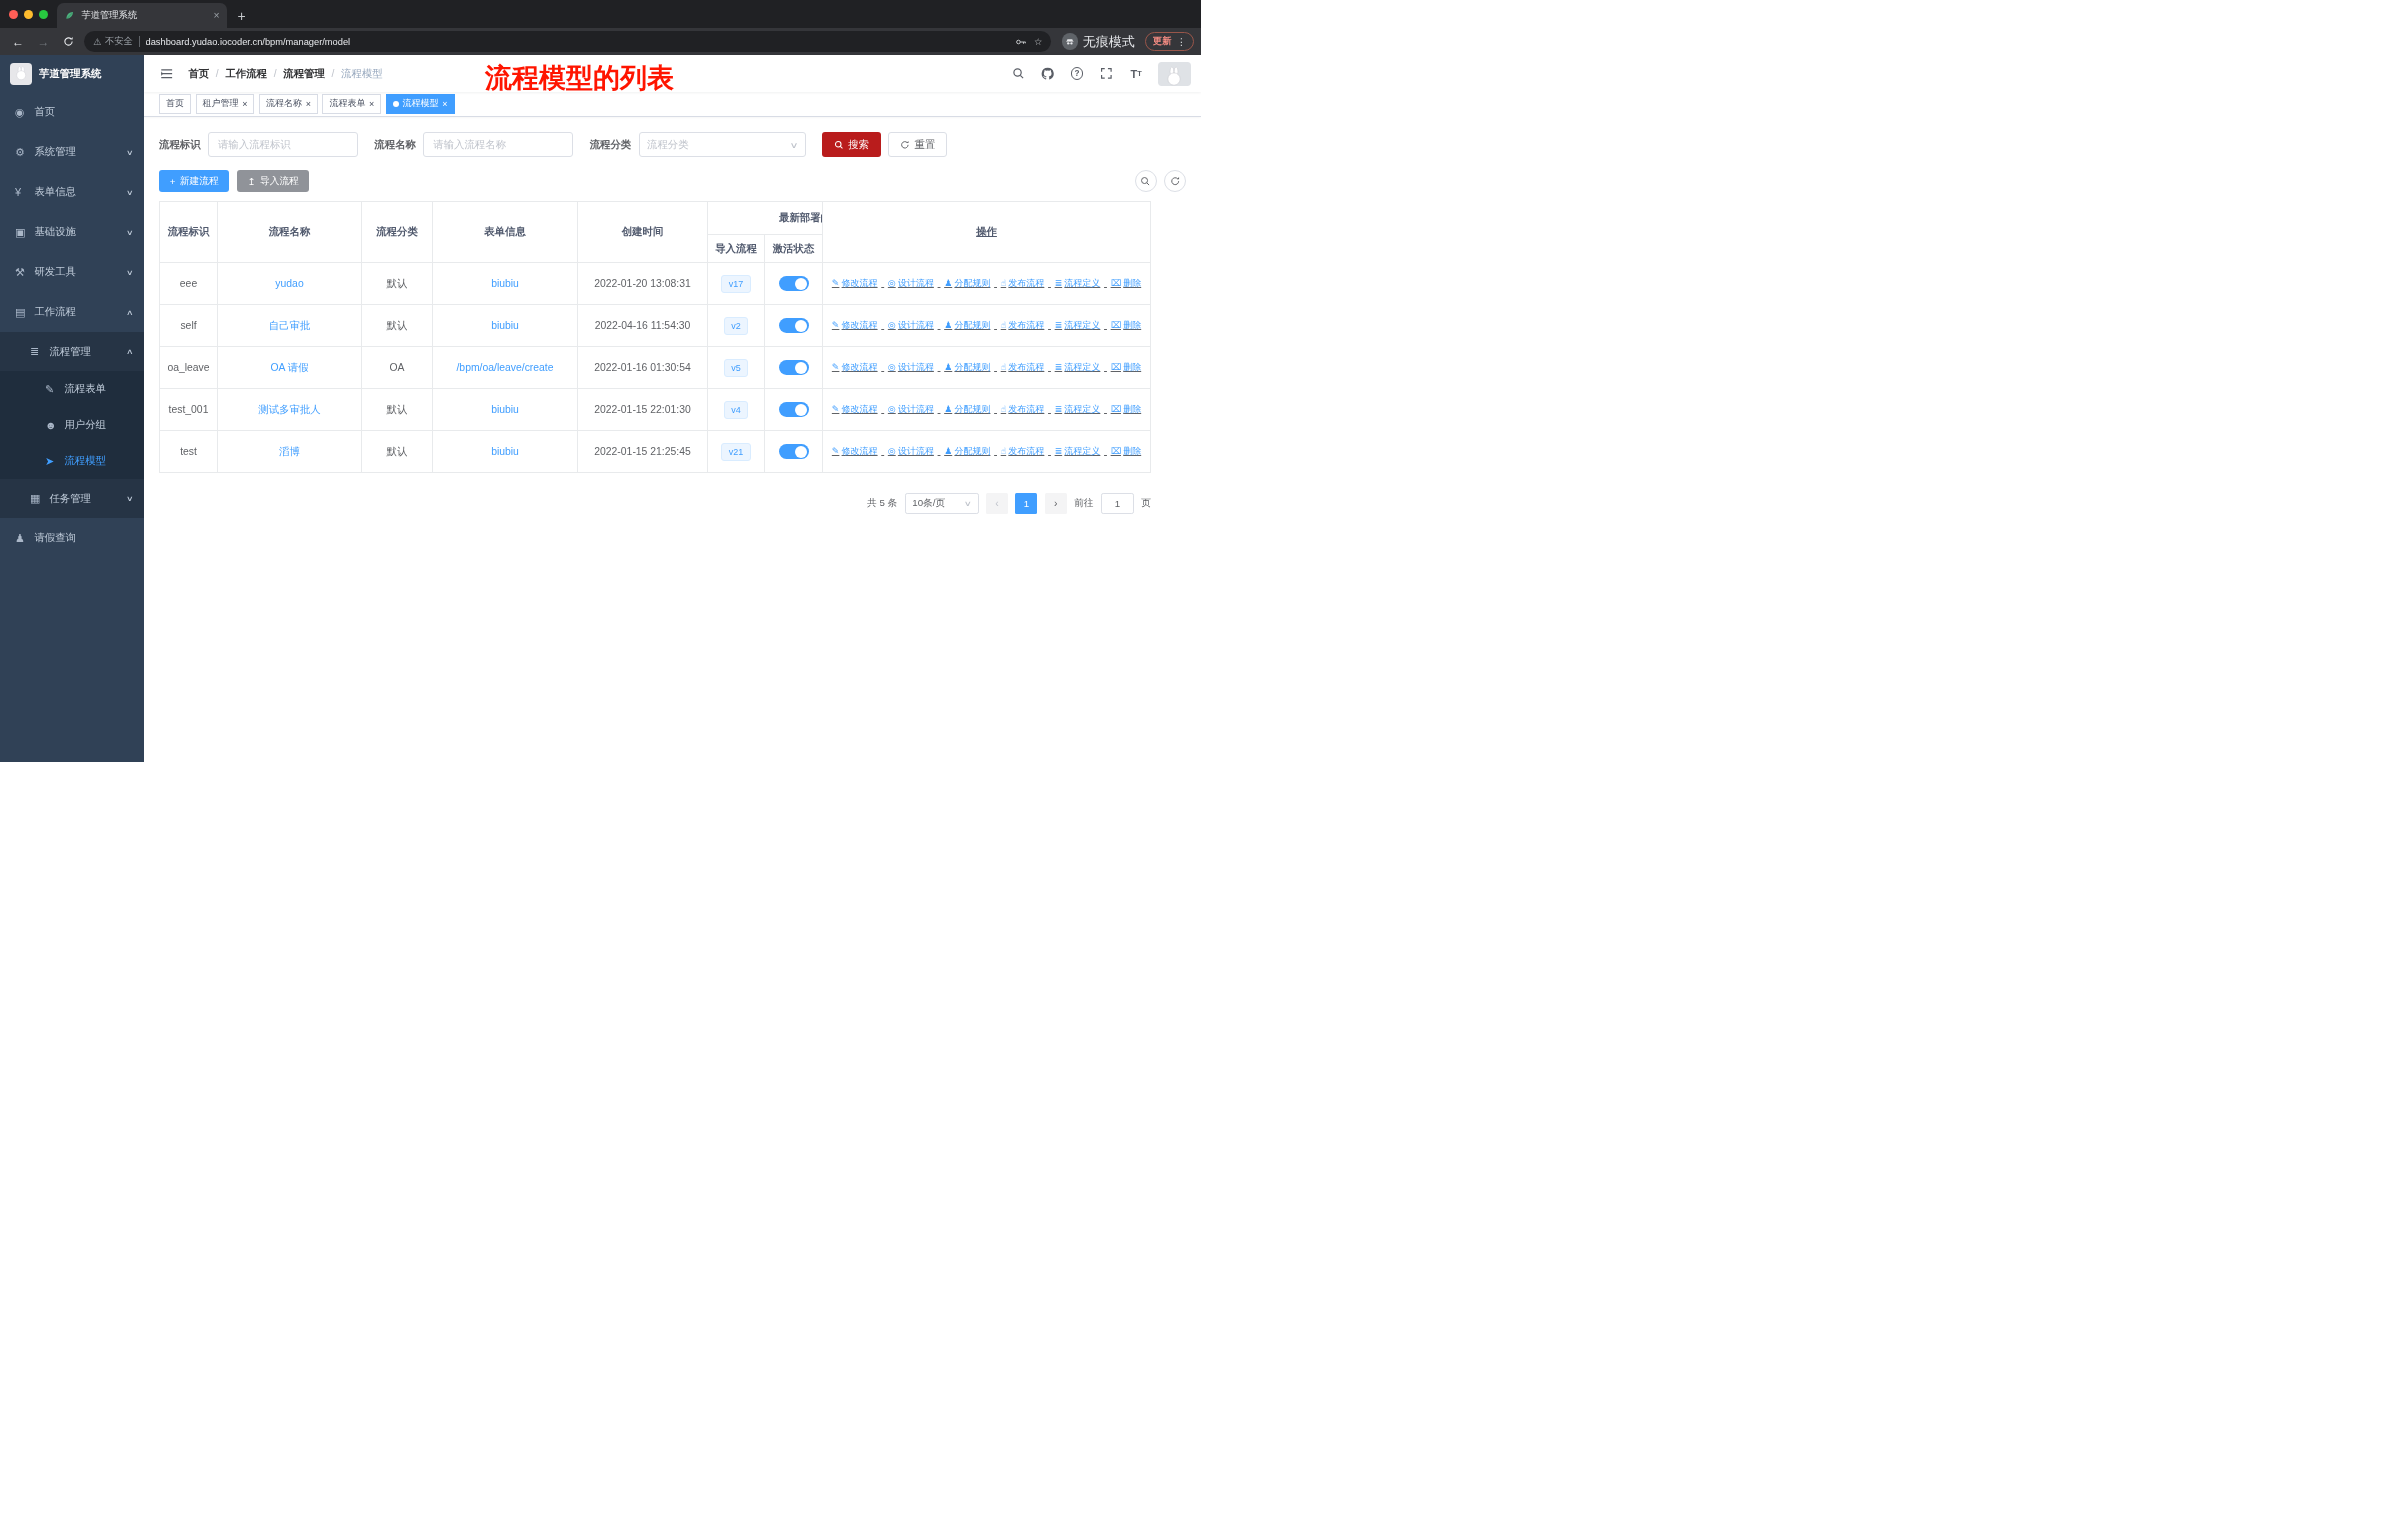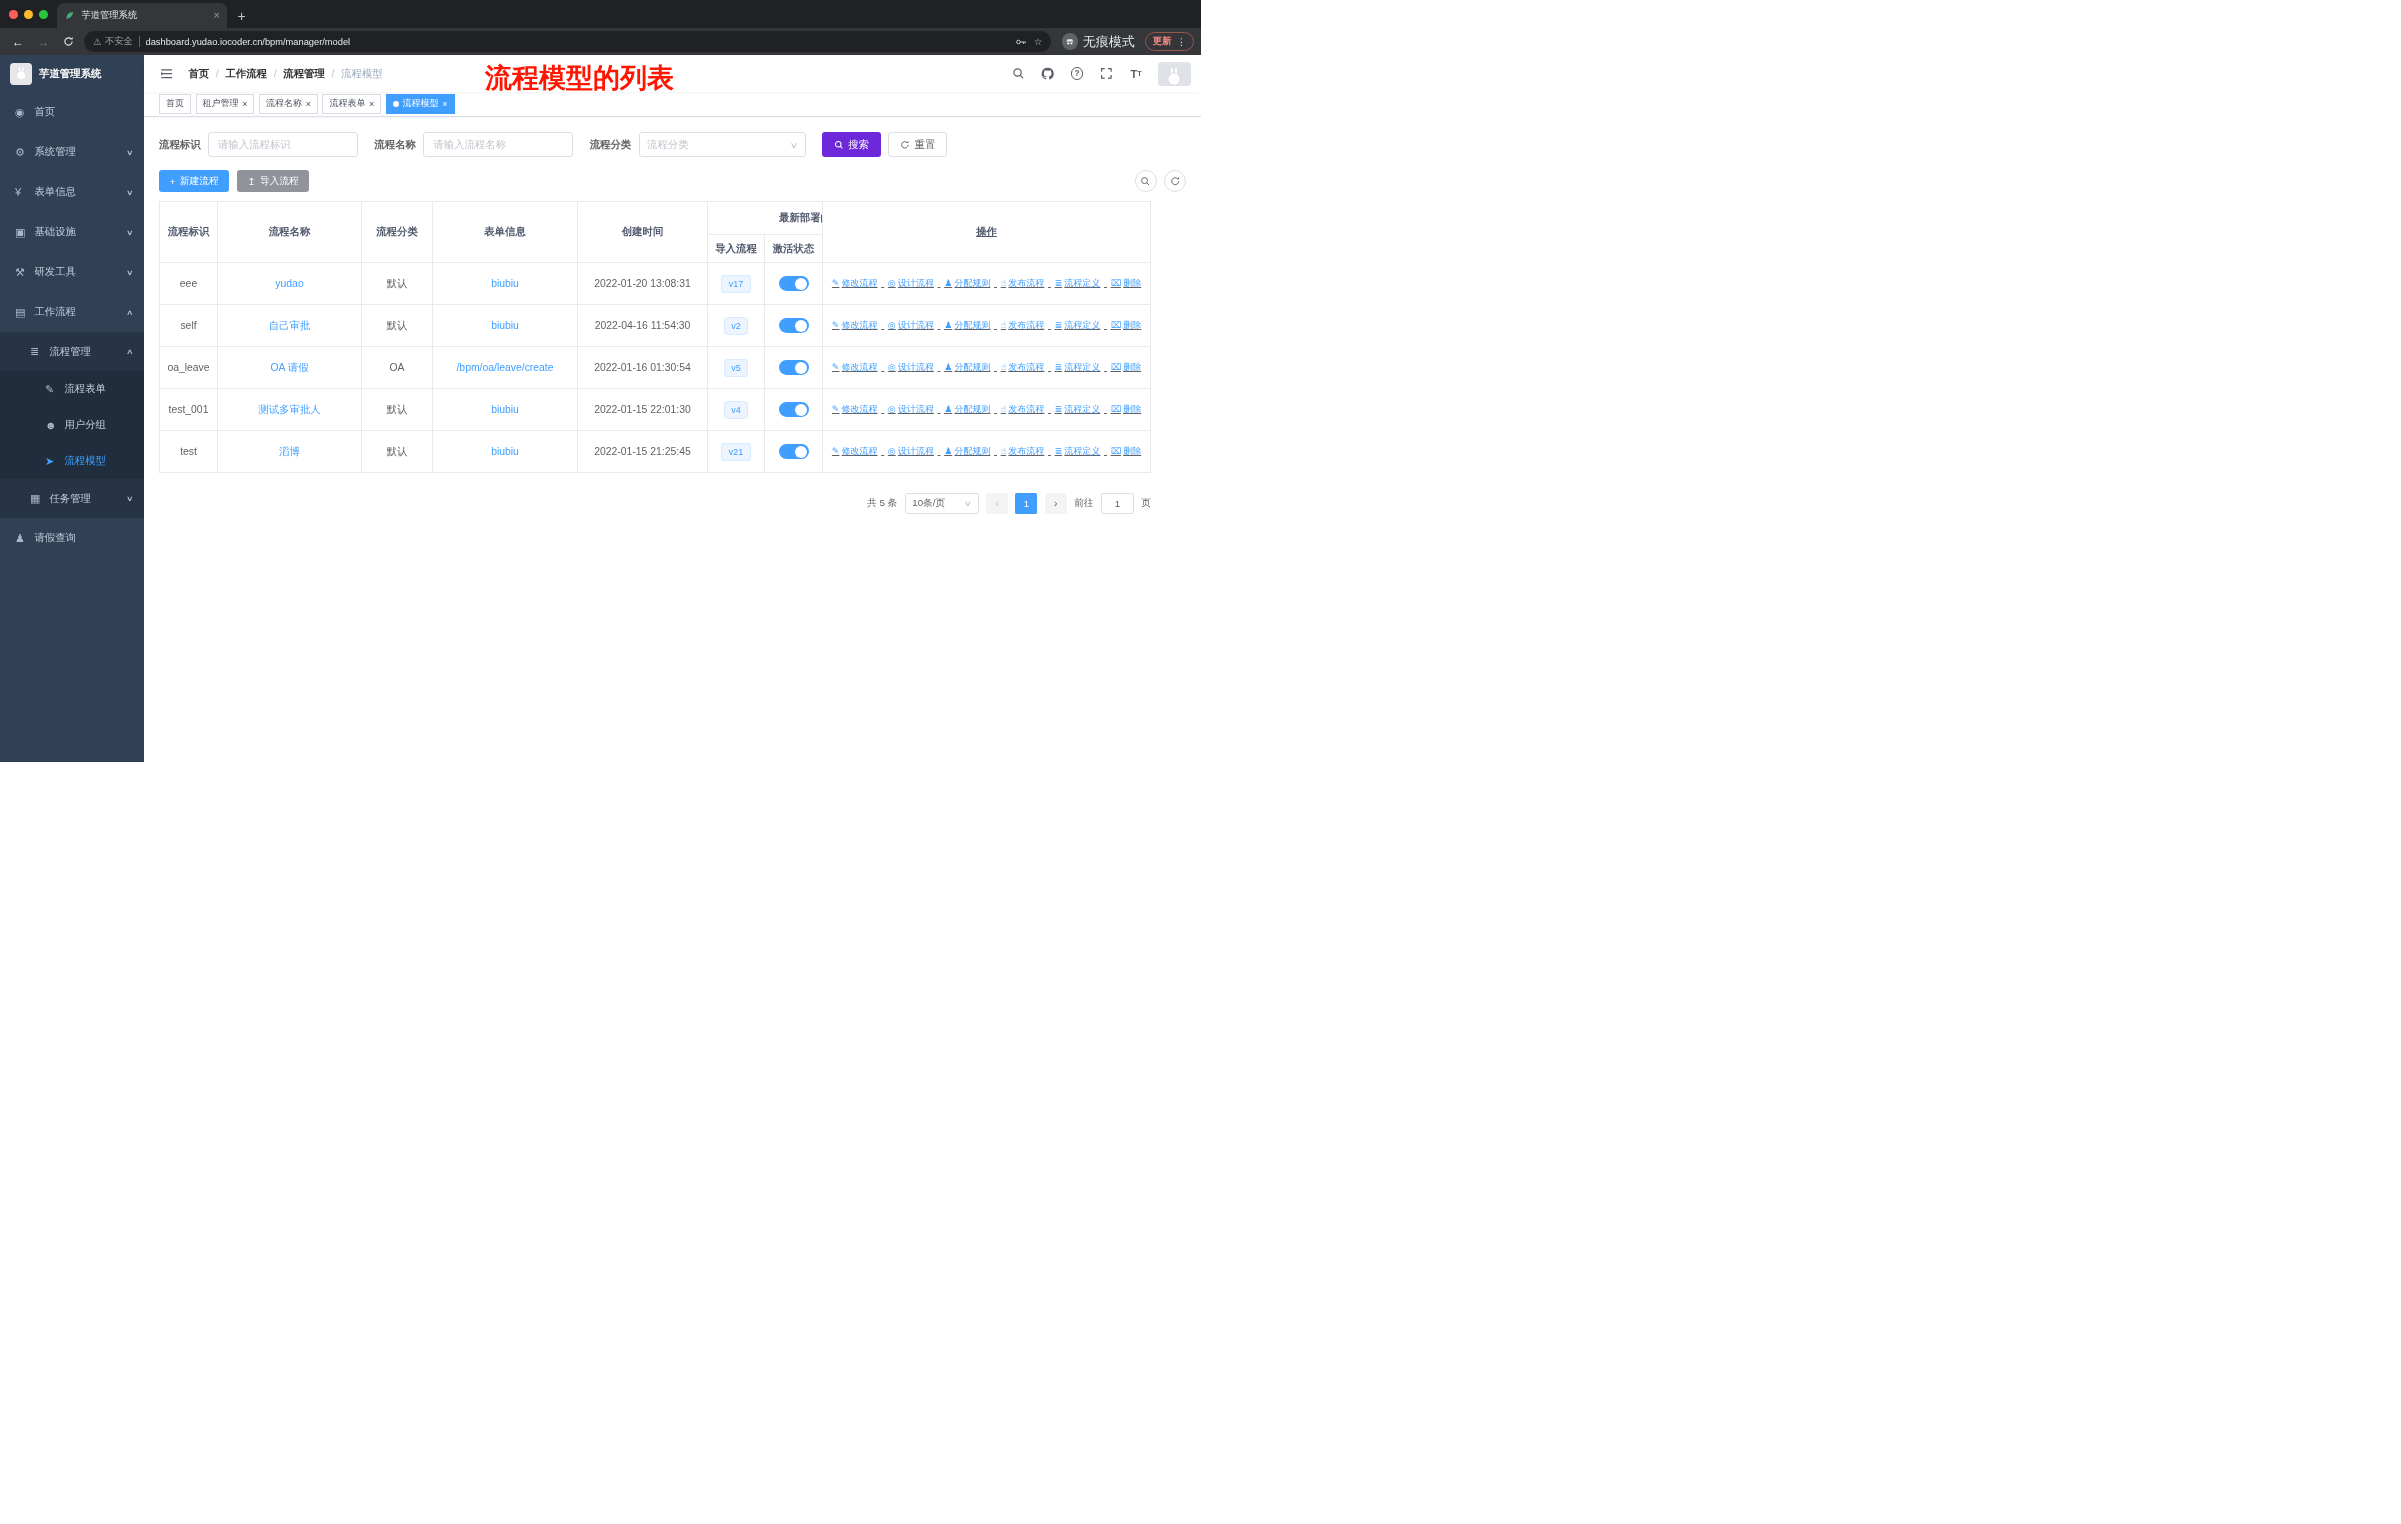--- a/index.html
+++ b/index.html
@@ -83,21 +83,21 @@
   .filter { display:flex; align-items:center; }
   .fgroup { display:flex; align-items:center; margin-right:16.4px; }
   .flabel { font-size:10.4px; font-weight:bold; color:#606266; margin-right:7.4px; white-space:nowrap; }
   .finput { width:150px; height:25px; border:0.7px solid #dcdfe6; border-radius:3px; padding:0 9px; font-size:10.4px; color:#606266; outline:none; }
   .finput::placeholder { color:#c0c4cc; }
   .fselect { width:167px; height:25px; border:0.7px solid #dcdfe6; border-radius:3px; display:flex; align-items:center;
     justify-content:space-between; padding:0 7.4px; color:#c0c4cc; font-size:10.4px; cursor:pointer; }
   .fselect .arr { font-size:8.2px; color:#c0c4cc; transform:scaleX(1.5); }
   .btn { height:25px; border-radius:3px; font-size:10.4px; display:inline-flex; align-items:center; gap:4.5px;
     padding:0 11px; border:0.7px solid transparent; cursor:pointer; background:#fff; }
-  .btn-search { background:#6d28d9; color:#fff; margin-right:7.4px; }
+  .btn-search { background:#b91c1c; color:#fff; margin-right:7.4px; }
   .btn-reset { border-color:#dcdfe6; color:#606266; }
 
   .toolbar { display:flex; align-items:center; margin-top:13.4px; }
   .btn-sm { height:22px; font-size:9.7px; padding:0 9.7px; }
   .btn-primary { background:#409eff; color:#fff; margin-right:7.4px; }
   .btn-info { background:#909399; color:#fff; }
   .tool-spacer { flex:1; }
   .circle-btn { width:22px; height:22px; border-radius:50%; border:0.7px solid #dcdfe6; background:#fff; color:#606266;
     display:flex; align-items:center; justify-content:center; cursor:pointer; margin-left:7.4px; }
 

